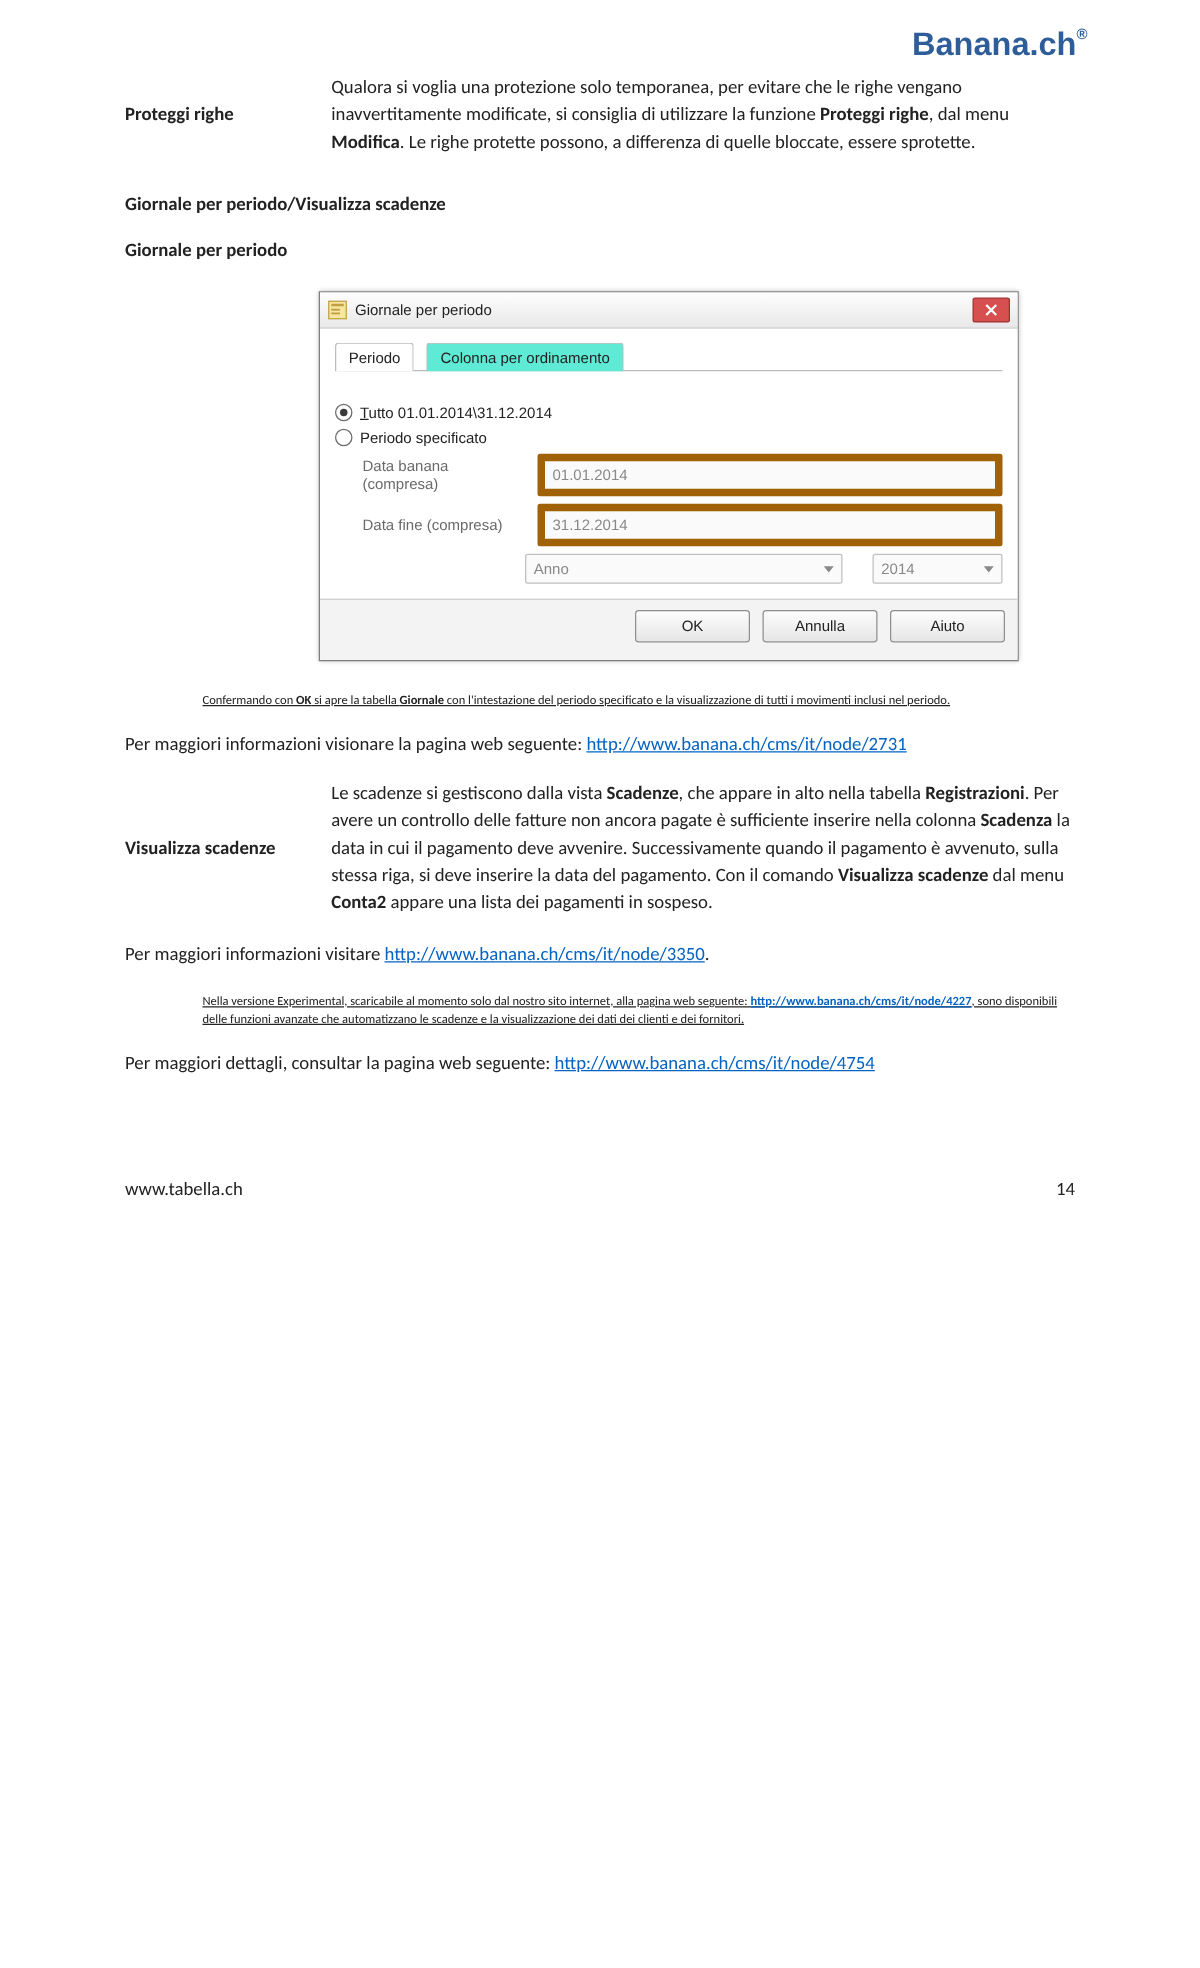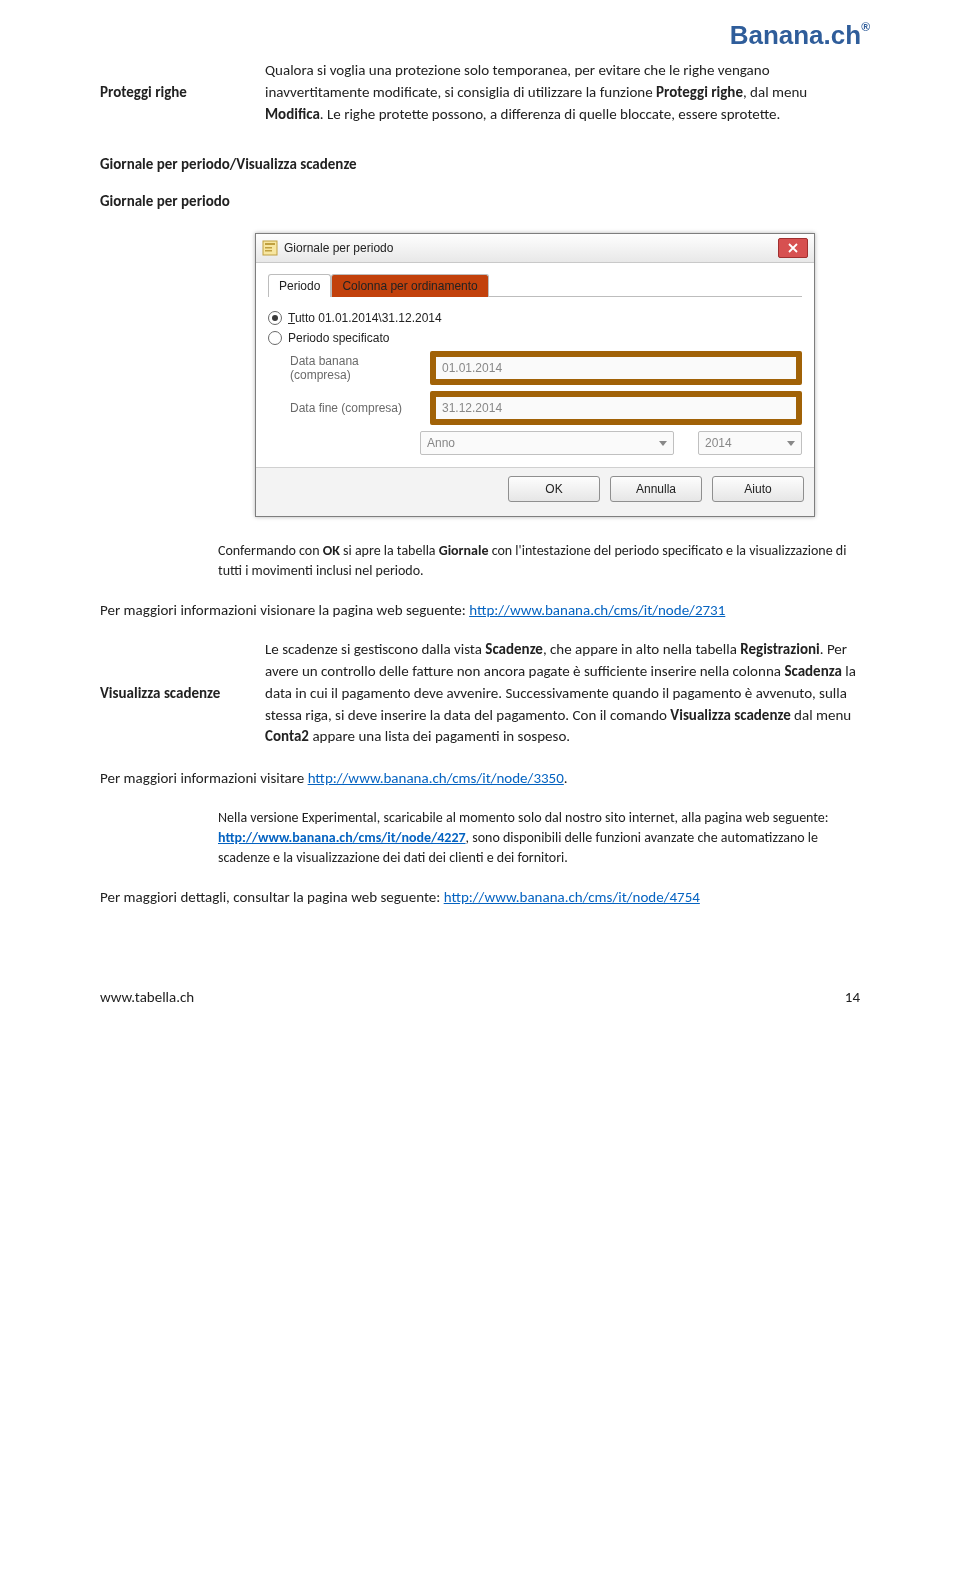--- a/index.html
+++ b/index.html
@@ -40,24 +40,25 @@
     padding-right: 10px;
     line-height: 1.45;
     font-size: 15px;
   }
   .term-body {
     flex: 1;
     line-height: 1.45;
     font-size: 15px;
   }
   .indented-para {
-    margin-left: 118px;
+    margin-left: 62px;
     line-height: 1.45;
-    font-size: 14px;
+    font-size: 10px;
     margin-bottom: 18px;
+    text-decoration: underline;
   }
   .section-title {
     font-weight: bold;
     font-size: 15px;
     margin: 30px 0 18px 0;
   }
   .plain-para {
     font-size: 15px;
     line-height: 1.45;
     margin-bottom: 18px;
@@ -104,28 +105,28 @@
     font-size: 12px;
     line-height: 1;
   }
   .dlg-body {
     background: #fff;
     padding: 10px 12px 6px 12px;
   }
   .tab-row {
     border-bottom: 1px solid #bdbdbd;
     display: flex;
-    gap: 0;
-    margin-bottom: 14px;
+    gap: 10px;
+    margin-bottom: 26px;
   }
   .tab {
     padding: 4px 10px;
     border: 1px solid #bdbdbd;
     border-bottom: none;
-    background: #c2410c;
+    background: #5eead4;
     position: relative;
     top: 1px;
     border-radius: 3px 3px 0 0;
   }
   .tab.active {
     background: #fff;
     font-weight: normal;
   }
   .radio-row {
     display: flex; align-items: center; gap: 6px;

